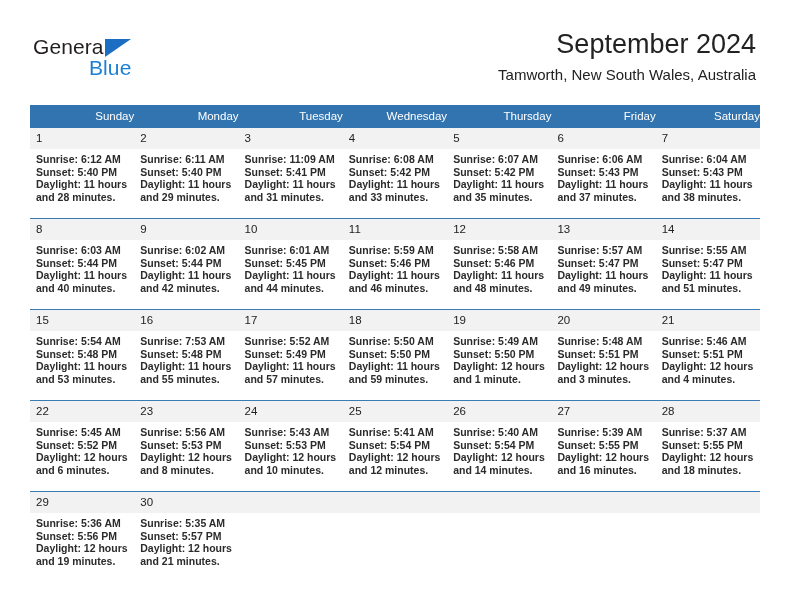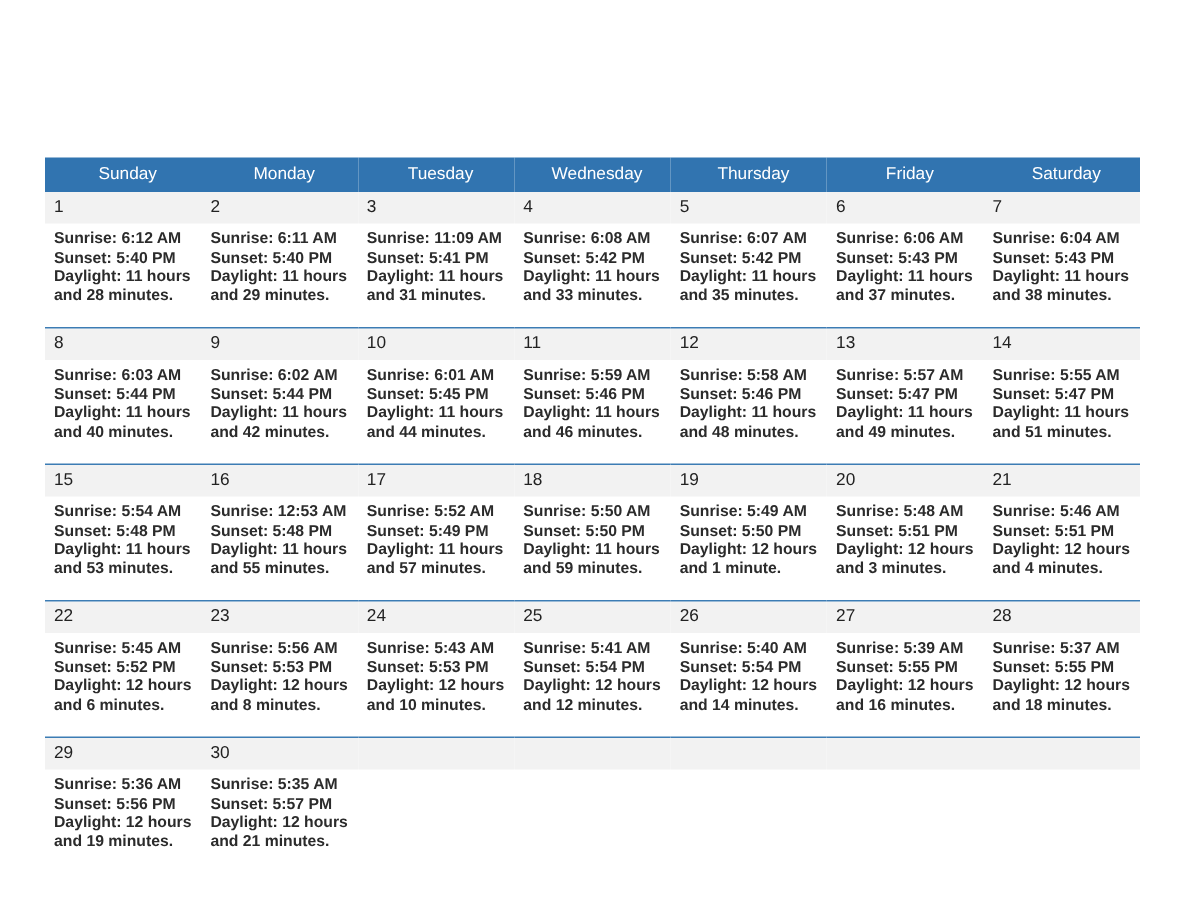--- a/index.html
+++ b/index.html
@@ -95,21 +95,21 @@
     width: 730px;
     border-collapse: collapse;
     table-layout: fixed;
   }
   .cal th {
     background: #3174b0;
     color: #ffffff;
     font-weight: normal;
     font-size: 11.5px;
     line-height: 13px;
-    text-align: center;
+    text-align: right;
     padding: 5px 0 5px 6px;
     height: 19px;
     box-sizing: border-box;
   }
   .cal td {
     vertical-align: top;
     padding: 0;
     width: 104.28px;
   }
   .week-row > td {
@@ -146,20 +146,34 @@
   }
   .blank .details {
     visibility: hidden;
   }
 </style>
 </head>
 <body>
 
 <div class="page">
 
+  <div class="top">
+
+    <div class="brand">
+      <span class="brand-general">General</span>
+      <span class="brand-flag"></span>
+      <span class="brand-blue">Blue</span>
+    </div>
+
+    <div class="titles">
+      <div class="month-title">September 2024</div>
+      <div class="location-title">Tamworth, New South Wales, Australia</div>
+    </div>
+
+  </div>
 
   <table class="cal">
     <thead>
       <tr>
         <th>Sunday</th>
         <th>Monday</th>
         <th>Tuesday</th>
         <th>Wednesday</th>
         <th>Thursday</th>
         <th>Friday</th>
@@ -337,21 +351,21 @@
                 <div>Sunset: 5:48 PM</div>
                 <div>Daylight: 11 hours</div>
                 <div>and 53 minutes.</div>
               </div>
             </div>
           </td>
         <td>
             <div class="daycell">
               <div class="daynum">16</div>
               <div class="details">
-                <div>Sunrise: 12:53 AM</div>
+                <div>Sunrise: 7:53 AM</div>
                 <div>Sunset: 5:48 PM</div>
                 <div>Daylight: 11 hours</div>
                 <div>and 55 minutes.</div>
               </div>
             </div>
           </td>
         <td>
             <div class="daycell">
               <div class="daynum">17</div>
               <div class="details">

